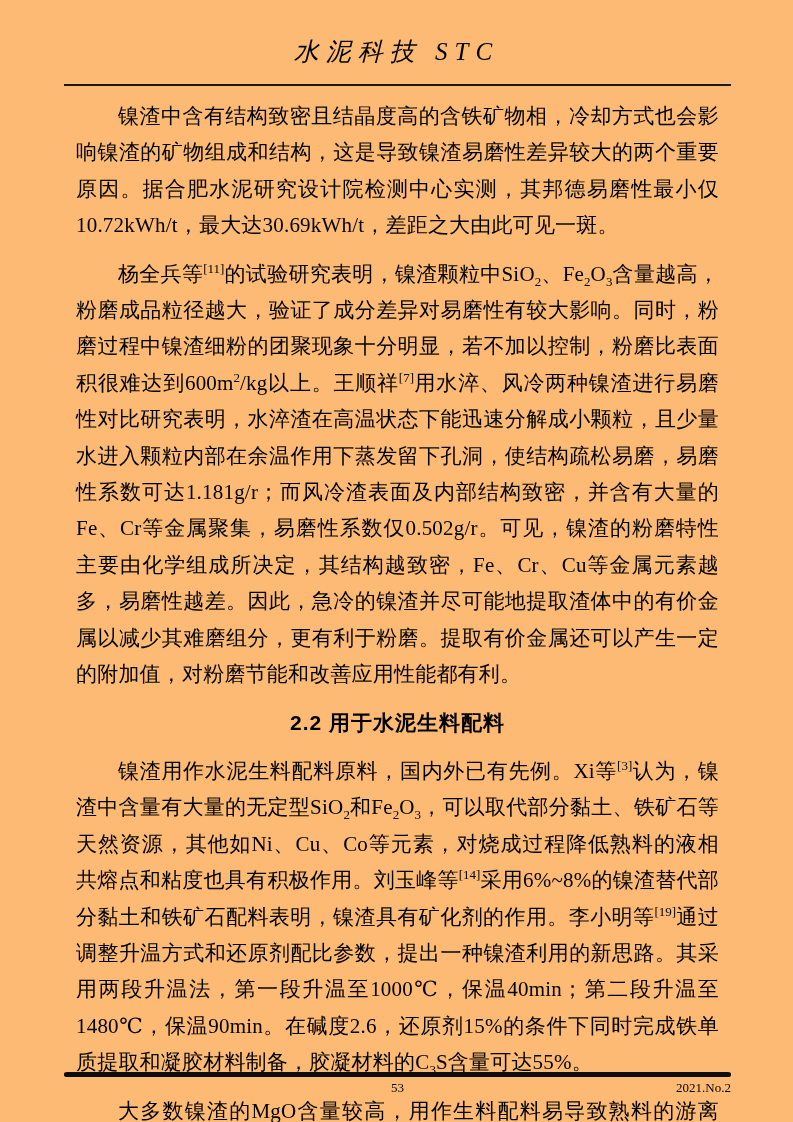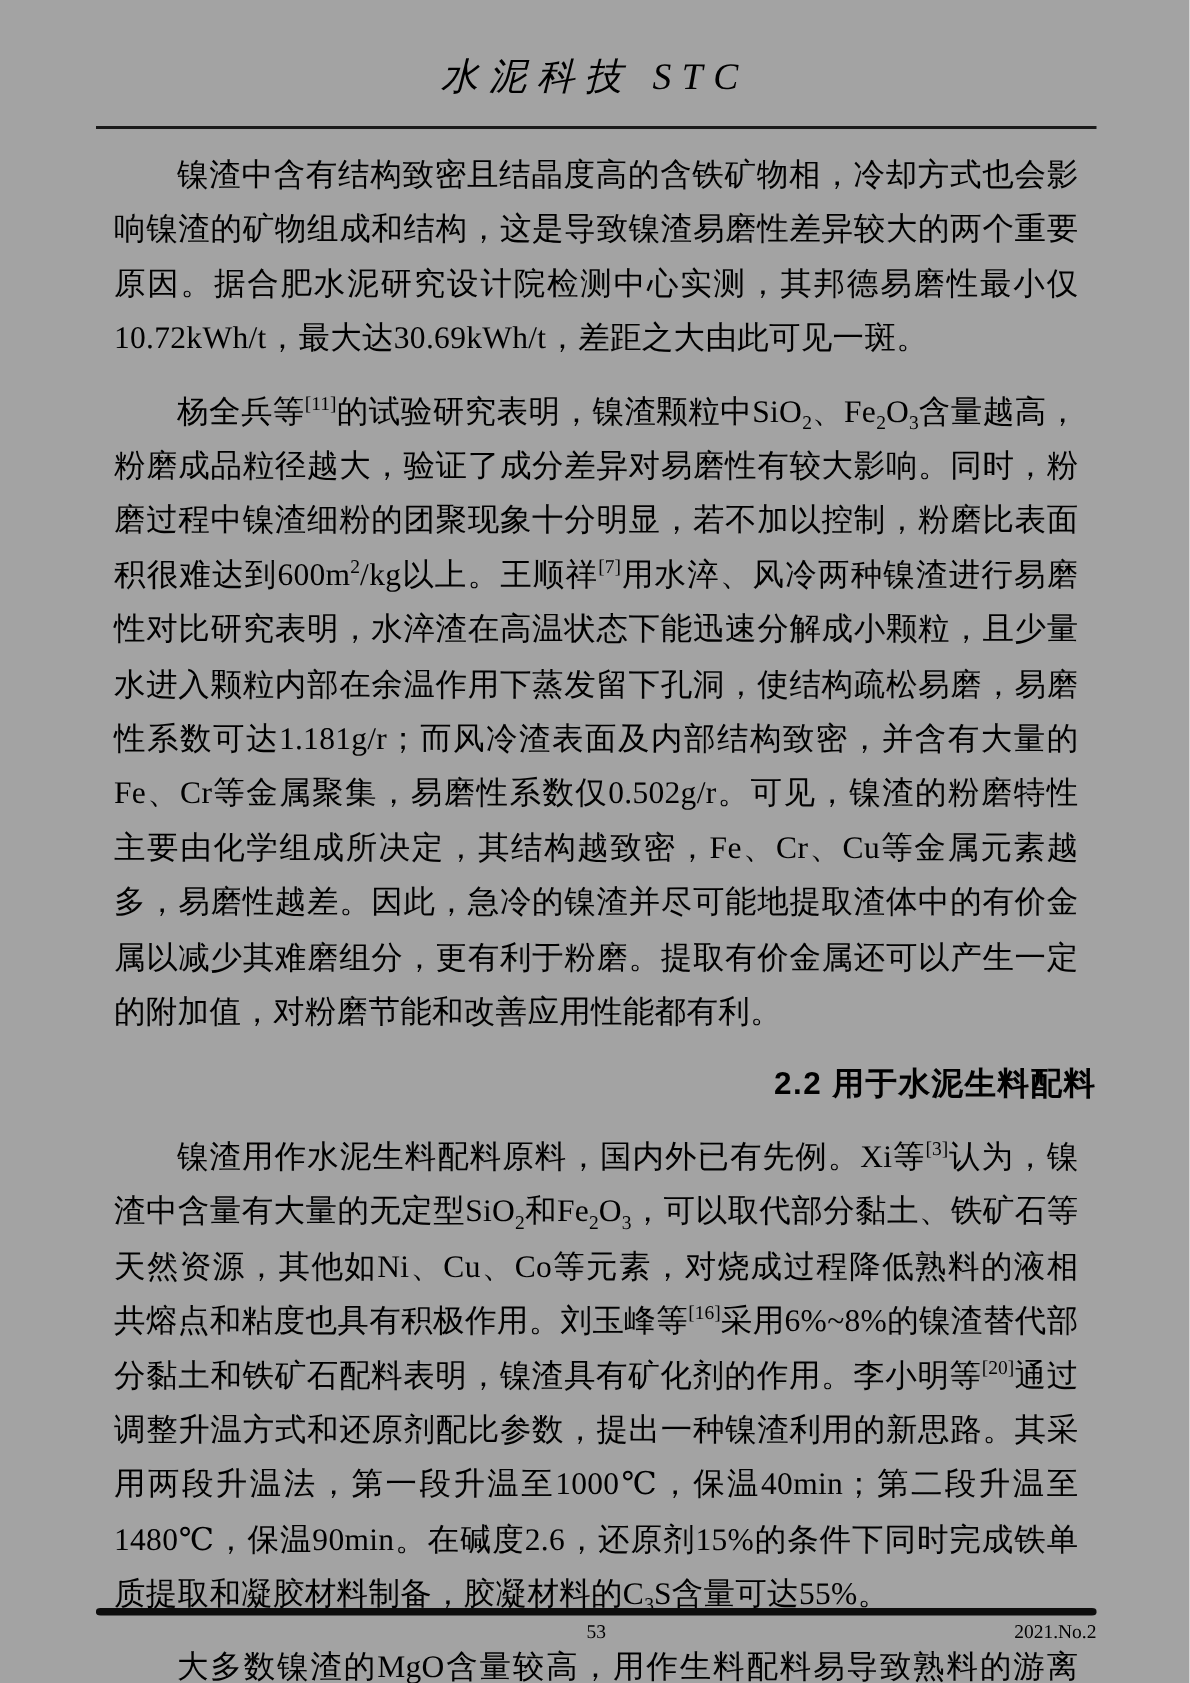--- a/index.html
+++ b/index.html
@@ -1,20 +1,20 @@
 <!DOCTYPE html>
 <html><head>
 <meta charset="utf-8">
 <style>
   html, body { margin: 0; padding: 0; background: #ffffff; }
   .page {
     position: relative;
     width: 793px;
     height: 1122px;
-    background: #a3a3a3;
+    background: #fdba74;
     color: #000000;
     font-family: "Liberation Serif", "DejaVu Serif", serif;
     overflow: hidden;
     box-sizing: border-box;
   }
   .header {
     padding-top: 37px;
     text-align: center;
   }
   .journal-title {
@@ -47,21 +47,21 @@
     margin: 12px;
     text-indent: 2em;
   }
   .article h2 {
     margin: 0;
     text-indent: 0;
     font-family: "Liberation Sans", "DejaVu Sans", sans-serif;
     font-weight: bold;
     font-size: 21px;
     line-height: 36.4px;
-    text-align: right;
+    text-align: center;
     letter-spacing: 1px;
   }
   .article sup {
     font-size: 13px;
     line-height: 0;
     vertical-align: super;
     letter-spacing: 0;
   }
   .article sub {
     font-size: 13px;
@@ -106,21 +106,21 @@
   <div class="header">
     <div class="journal-title">水泥科技 STC</div>
   </div>
 
   <div class="header-rule"></div>
 
   <div class="article">
     <p>镍渣中含有结构致密且结晶度高的含铁矿物相，冷却方式也会影响镍渣的矿物组成和结构，这是导致镍渣易磨性差异较大的两个重要原因。据合肥水泥研究设计院检测中心实测，其邦德易磨性最小仅10.72kWh/t，最大达30.69kWh/t，差距之大由此可见一斑。</p>
     <p>杨全兵等<sup>[11]</sup>的试验研究表明，镍渣颗粒中SiO<sub>2</sub>、Fe<sub>2</sub>O<sub>3</sub>含量越高，粉磨成品粒径越大，验证了成分差异对易磨性有较大影响。同时，粉磨过程中镍渣细粉的团聚现象十分明显，若不加以控制，粉磨比表面积很难达到600m<sup>2</sup>/kg以上。王顺祥<sup>[7]</sup>用水淬、风冷两种镍渣进行易磨性对比研究表明，水淬渣在高温状态下能迅速分解成小颗粒，且少量水进入颗粒内部在余温作用下蒸发留下孔洞，使结构疏松易磨，易磨性系数可达1.181g/r；而风冷渣表面及内部结构致密，并含有大量的Fe、Cr等金属聚集，易磨性系数仅0.502g/r。可见，镍渣的粉磨特性主要由化学组成所决定，其结构越致密，Fe、Cr、Cu等金属元素越多，易磨性越差。因此，急冷的镍渣并尽可能地提取渣体中的有价金属以减少其难磨组分，更有利于粉磨。提取有价金属还可以产生一定的附加值，对粉磨节能和改善应用性能都有利。</p>
     <h2>2.2 用于水泥生料配料</h2>
-    <p>镍渣用作水泥生料配料原料，国内外已有先例。Xi等<sup>[3]</sup>认为，镍渣中含量有大量的无定型SiO<sub>2</sub>和Fe<sub>2</sub>O<sub>3</sub>，可以取代部分黏土、铁矿石等天然资源，其他如Ni、Cu、Co等元素，对烧成过程降低熟料的液相共熔点和粘度也具有积极作用。刘玉峰等<sup>[16]</sup>采用6%~8%的镍渣替代部分黏土和铁矿石配料表明，镍渣具有矿化剂的作用。李小明等<sup>[20]</sup>通过调整升温方式和还原剂配比参数，提出一种镍渣利用的新思路。其采用两段升温法，第一段升温至1000℃，保温40min；第二段升温至1480℃，保温90min。在碱度2.6，还原剂15%的条件下同时完成铁单质提取和凝胶材料制备，胶凝材料的C<sub>3</sub>S含量可达55%。</p>
+    <p>镍渣用作水泥生料配料原料，国内外已有先例。Xi等<sup>[3]</sup>认为，镍渣中含量有大量的无定型SiO<sub>2</sub>和Fe<sub>2</sub>O<sub>3</sub>，可以取代部分黏土、铁矿石等天然资源，其他如Ni、Cu、Co等元素，对烧成过程降低熟料的液相共熔点和粘度也具有积极作用。刘玉峰等<sup>[14]</sup>采用6%~8%的镍渣替代部分黏土和铁矿石配料表明，镍渣具有矿化剂的作用。李小明等<sup>[19]</sup>通过调整升温方式和还原剂配比参数，提出一种镍渣利用的新思路。其采用两段升温法，第一段升温至1000℃，保温40min；第二段升温至1480℃，保温90min。在碱度2.6，还原剂15%的条件下同时完成铁单质提取和凝胶材料制备，胶凝材料的C<sub>3</sub>S含量可达55%。</p>
     <p>大多数镍渣的MgO含量较高，用作生料配料易导致熟料的游离MgO超标，引起水泥安定性不良。因此对镍渣原料的选择显得十分重要。另外，利用镍渣的低钙特征来研制低钙水泥，目前还处于空白，有待加强这项研究。</p>
   </div>
 
   <div class="footer">
     <div class="footer-rule"></div>
     <div class="footer-row">
       <span class="page-number">53</span>
       <span class="issue-number">2021.No.2</span>
     </div>
   </div>

